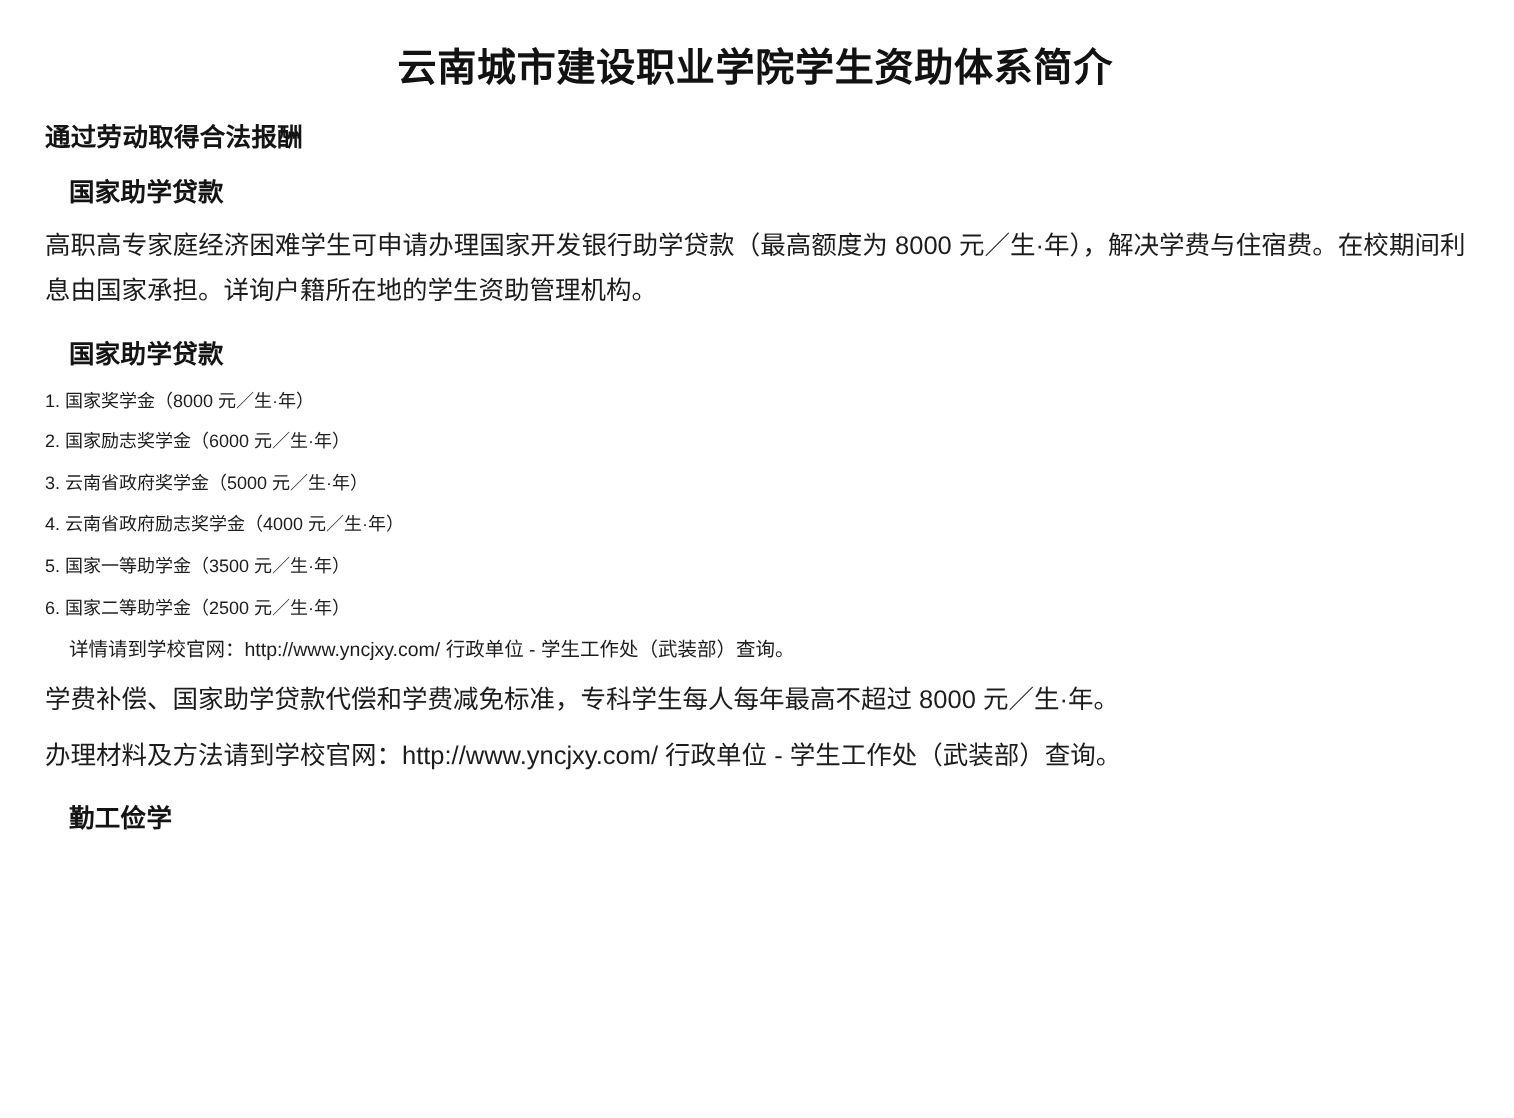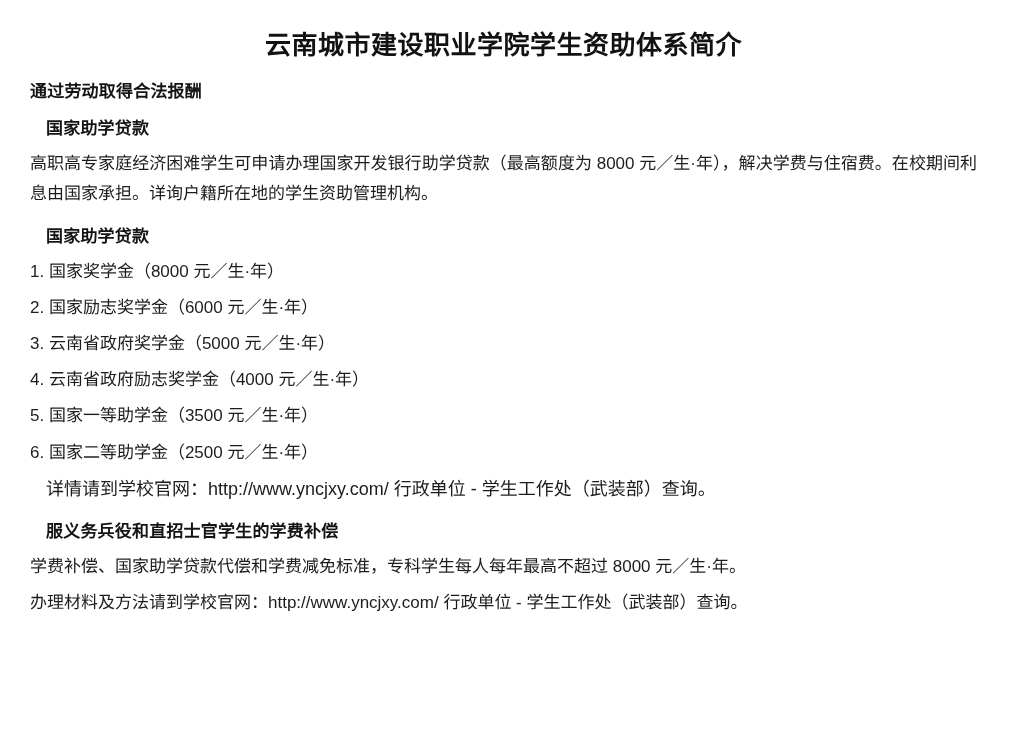--- a/index.html
+++ b/index.html
@@ -49,28 +49,28 @@
     margin: 4px 0 6px 0;
     text-align: justify;
     color: #1c1c1c;
   }
   .list {
     margin: 2px 0 4px 0;
     padding: 0;
     list-style: none;
   }
   .list li {
-    font-size: 17px;
+    font-size: 12px;
     line-height: 1.72;
     margin: 4px 0 7px 0;
     color: #1c1c1c;
     white-space: nowrap;
   }
   .note {
-    font-size: 18px;
+    font-size: 13px;
     line-height: 1.7;
     margin: 4px 0 8px 0;
     padding-left: 16px;
     color: #1c1c1c;
   }
 </style>
 </head>
 <body>
 
 <div class="page">
@@ -91,21 +91,21 @@
       <li>2. 国家励志奖学金（6000 元／生·年）</li>
       <li>3. 云南省政府奖学金（5000 元／生·年）</li>
       <li>4. 云南省政府励志奖学金（4000 元／生·年）</li>
       <li>5. 国家一等助学金（3500 元／生·年）</li>
       <li>6. 国家二等助学金（2500 元／生·年）</li>
     </ul>
     <p class="note">详情请到学校官网：http://www.yncjxy.com/ 行政单位 - 学生工作处（武装部）查询。</p>
   </section>
 
   <section>
-    <h3 class="sub-head">服义务兵役和直招士官学生的学费补偿</h3>
     <p class="para">学费补偿、国家助学贷款代偿和学费减免标准，专科学生每人每年最高不超过 8000 元／生·年。</p>
     <p class="para">办理材料及方法请到学校官网：http://www.yncjxy.com/ 行政单位 - 学生工作处（武装部）查询。</p>
   </section>
 
   <section>
+    <h3 class="sub-head">勤工俭学</h3>
   </section>
 
 </div>
 
 </body></html>

